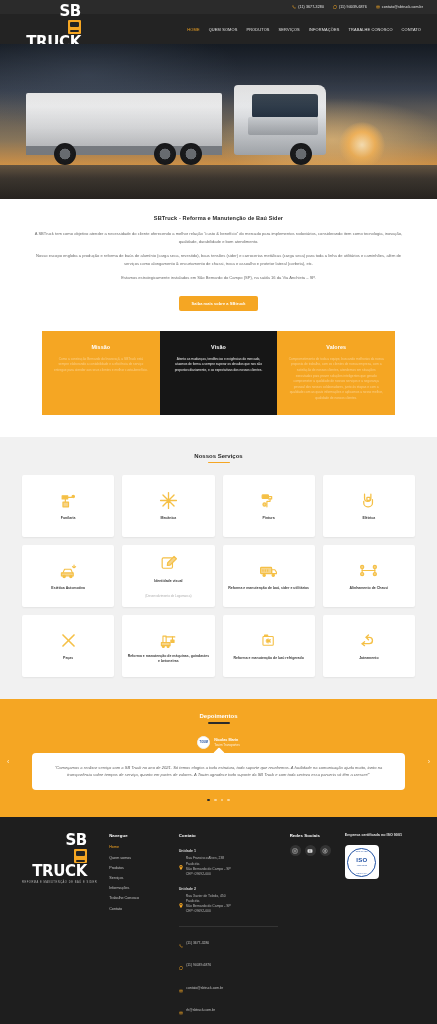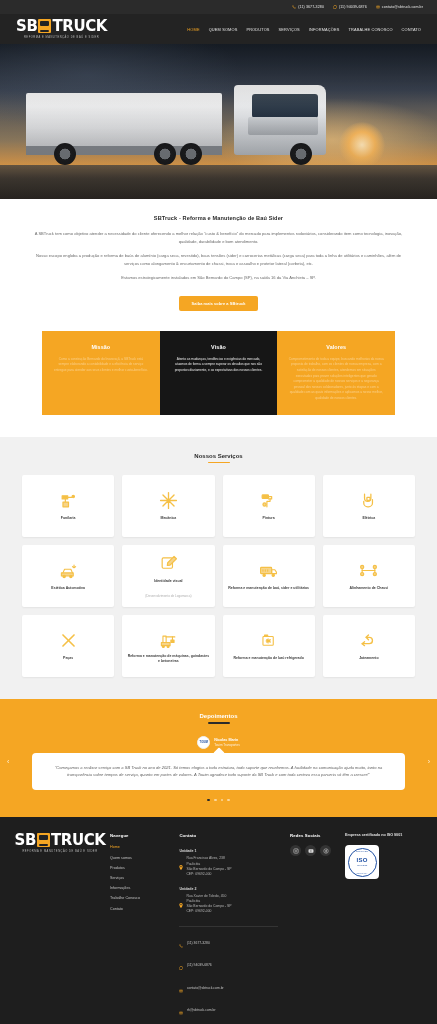--- a/index.html
+++ b/index.html
@@ -28,21 +28,21 @@
   }
   .topbar-item svg{display:block;}
   
   .header{
     background:#232323;
     height:30px;
     display:flex;align-items:center;justify-content:space-between;
     padding:0 16px;
   }
   .logo{display:flex;flex-direction:column;align-items:center;}
-  .logo-main{display:flex;align-items:flex-start;gap:1px;}
+  .logo-main{display:flex;align-items:flex-end;gap:1px;flex-direction:column;}
   .logo-txt{
     font-size:15px;font-weight:bold;color:#ffffff;letter-spacing:-.4px;
     font-family:"DejaVu Sans", sans-serif;line-height:1;
   }
   .logo-truck{
     width:13px;height:14px;background:#f5a623;border-radius:1px;
     position:relative;display:inline-block;
   }
   .logo-truck:before{
     content:"";position:absolute;left:2px;top:2px;width:9px;height:5px;

